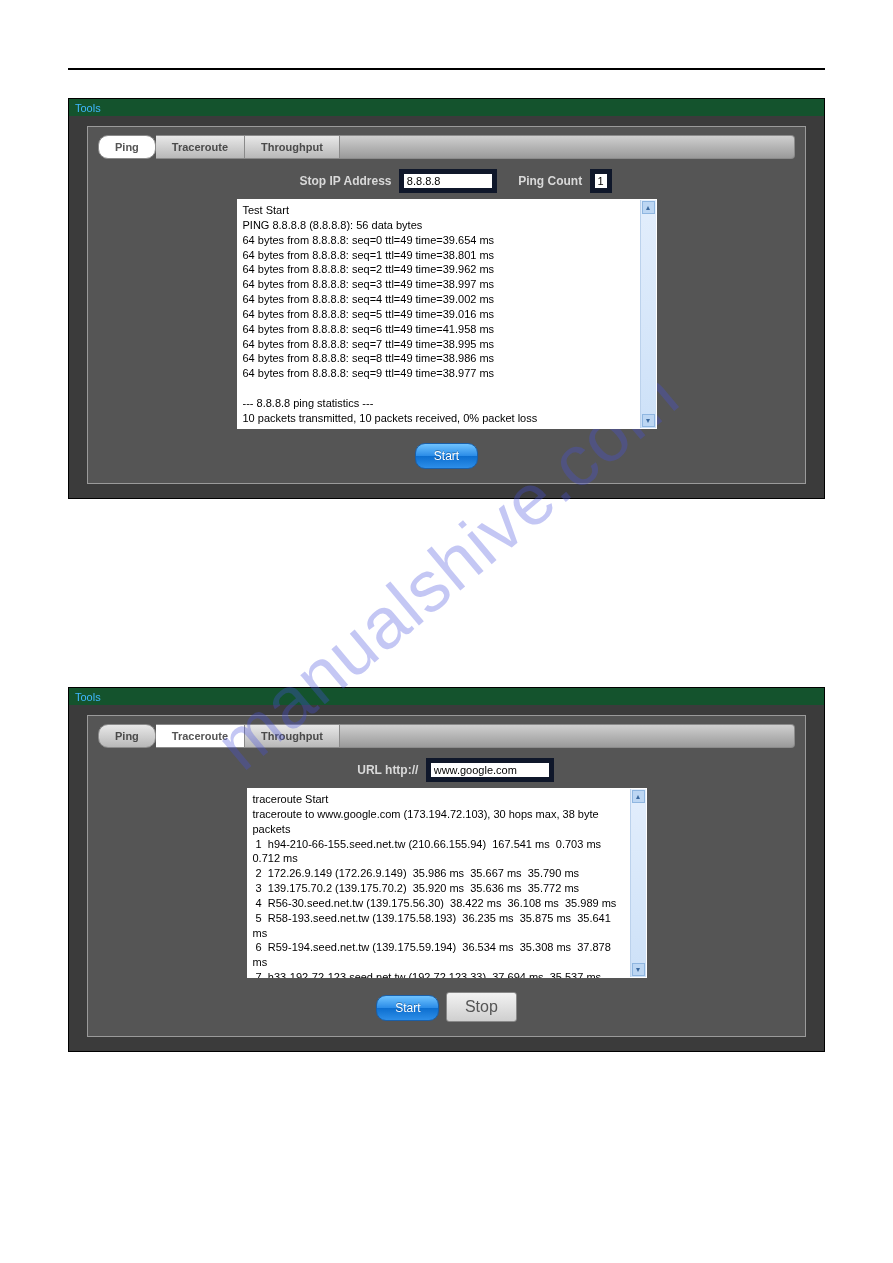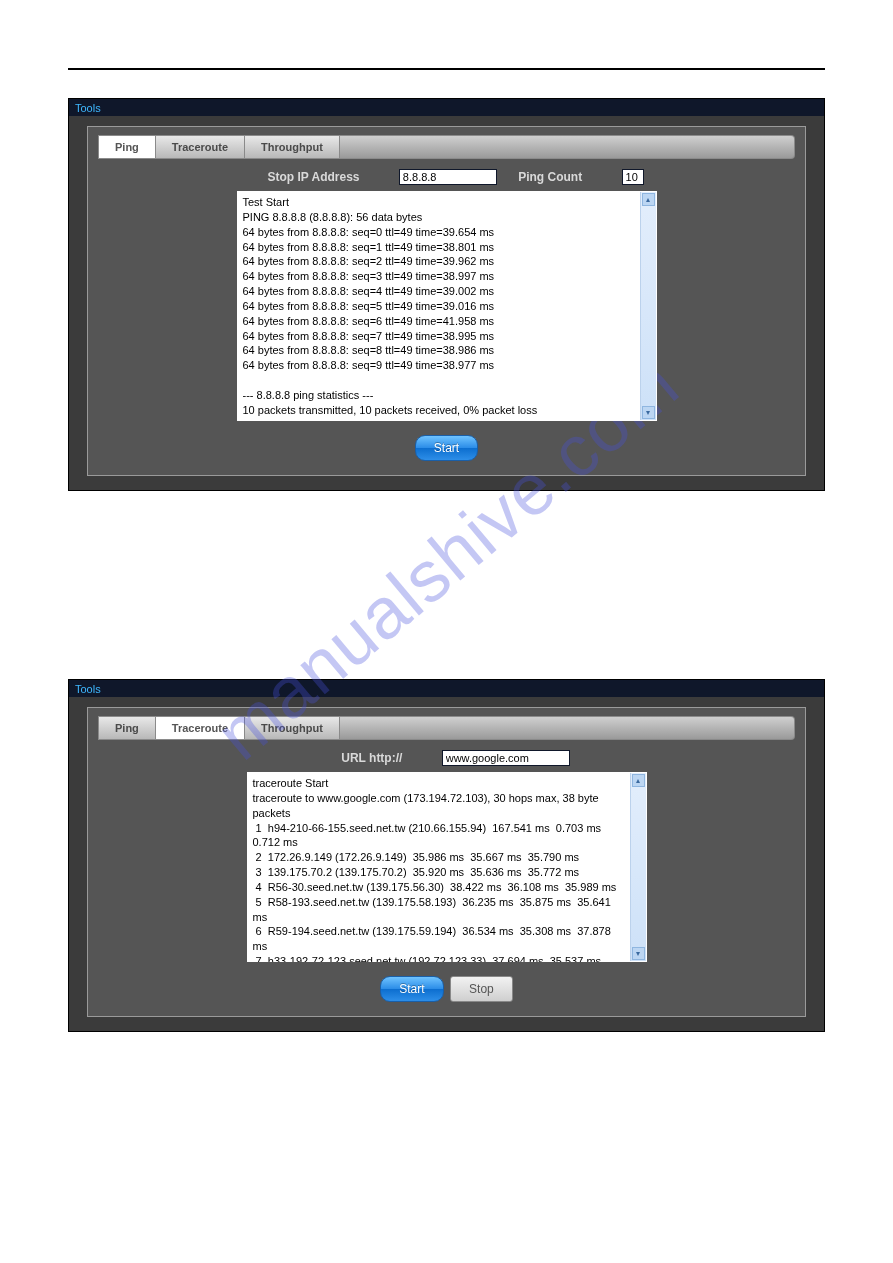--- a/index.html
+++ b/index.html
@@ -21,21 +21,21 @@
   .tools-panel {
     background: #3b3b3b;
     border: 1px solid #000;
     padding: 0;
     margin-bottom: 38px;
   }
   .tools-header {
     color: #3fb8ff;
     font-size: 11px;
     padding: 3px 6px 2px 6px;
-    background: #0f172a;
+    background: #14532d;
   }
   .tools-body {
     padding: 10px 18px 14px 18px;
   }
   .inner-frame {
     border: 1px solid #9a9a9a;
     background: #555555;
     padding: 8px 10px 14px 10px;
   }
   .tab-row {
@@ -49,21 +49,21 @@
     font-weight: bold;
     color: #4a4a4a;
     padding: 0 16px;
     display: flex;
     align-items: center;
     background: linear-gradient(#e8e8e8, #b8b8b8);
     border: 1px solid #8a8a8a;
     border-left: none;
     cursor: pointer;
   }
-  .tab:first-child { border-left: 1px solid #8a8a8a; }
+  .tab:first-child { border-left: 1px solid #8a8a8a; border-radius: 10px; }
   .tab.active {
     background: #ffffff;
     color: #555;
   }
   .tab-filler {
     flex: 1;
     background: linear-gradient(#cfcfcf, #9a9a9a);
     border: 1px solid #8a8a8a;
     border-left: none;
     border-top-right-radius: 4px;
@@ -74,23 +74,22 @@
     color: #d9d9d9;
     font-size: 12px;
     font-weight: bold;
     margin: 8px 0 6px 0;
   }
   .form-row label { margin: 0 4px 0 18px; }
   .form-row input[type=text] {
     font-family: Verdana, Arial, sans-serif;
     font-size: 11px;
     padding: 1px 3px;
-    border: 1px solid #0f172a;
+    border: 5px solid #0f172a;
     background: #fff;
-    margin-left: 32px;
   }
   .ip-input { width: 98px; }
   .count-input { width: 22px; }
   .url-input { width: 128px; }
   .output-wrap {
     display: flex;
     justify-content: center;
   }
   .output {
     background: #fff;
@@ -152,21 +151,21 @@
     padding: 5px 18px;
     cursor: pointer;
     text-shadow: 0 -1px 0 rgba(0,0,0,.3);
   }
   .btn-stop {
     display: inline-block;
     background: linear-gradient(#f2f2f2, #cfcfcf);
     color: #555;
     border: 1px solid #888;
     border-radius: 3px;
-    font-size: 12px;
+    font-size: 16px;
     padding: 5px 18px;
     margin-left: 2px;
     cursor: pointer;
   }
   .watermark {
     position: absolute;
     left: 50%; top: 50%;
     transform: translate(-50%, -45%) rotate(-40deg);
     font-size: 72px;
     color: rgba(70, 80, 220, 0.32);

